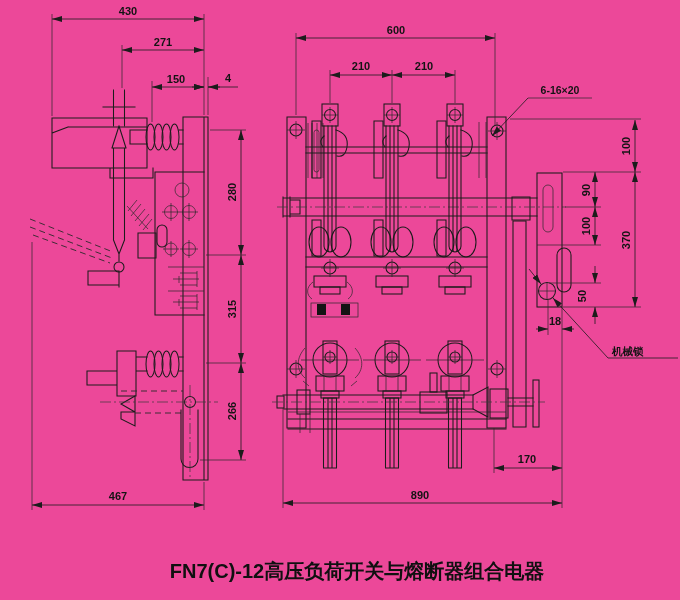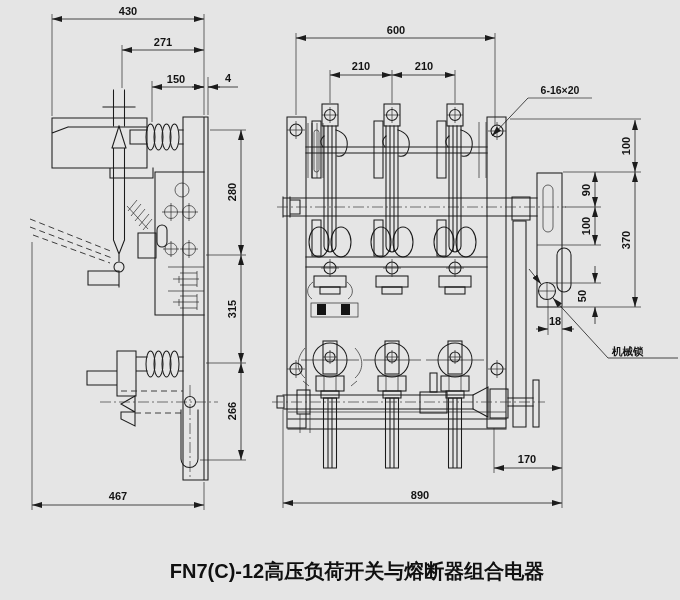--- a/index.html
+++ b/index.html
@@ -1,16 +1,16 @@
 <!DOCTYPE html>
 <html><head>
 <meta charset="utf-8">
 <style>
   html,body{margin:0;padding:0;background:#ffffff;}
-  .stage{position:relative;width:680px;height:600px;background:#e5e5e5;overflow:hidden;
+  .stage{position:relative;width:680px;height:600px;background:#ec4899;overflow:hidden;
          font-family:"Liberation Sans", sans-serif;}
   svg{position:absolute;left:0;top:0;}
   
   .o{stroke:#1c1c1c;stroke-width:1.05;fill:none;stroke-linecap:square;}
   
   .t{stroke:#2a2a2a;stroke-width:0.7;fill:none;}
   
   .d{stroke:#1c1c1c;stroke-width:0.8;fill:none;}
   
   .cl{stroke:#3a3a3a;stroke-width:0.7;fill:none;stroke-dasharray:11 3 2 3;}

